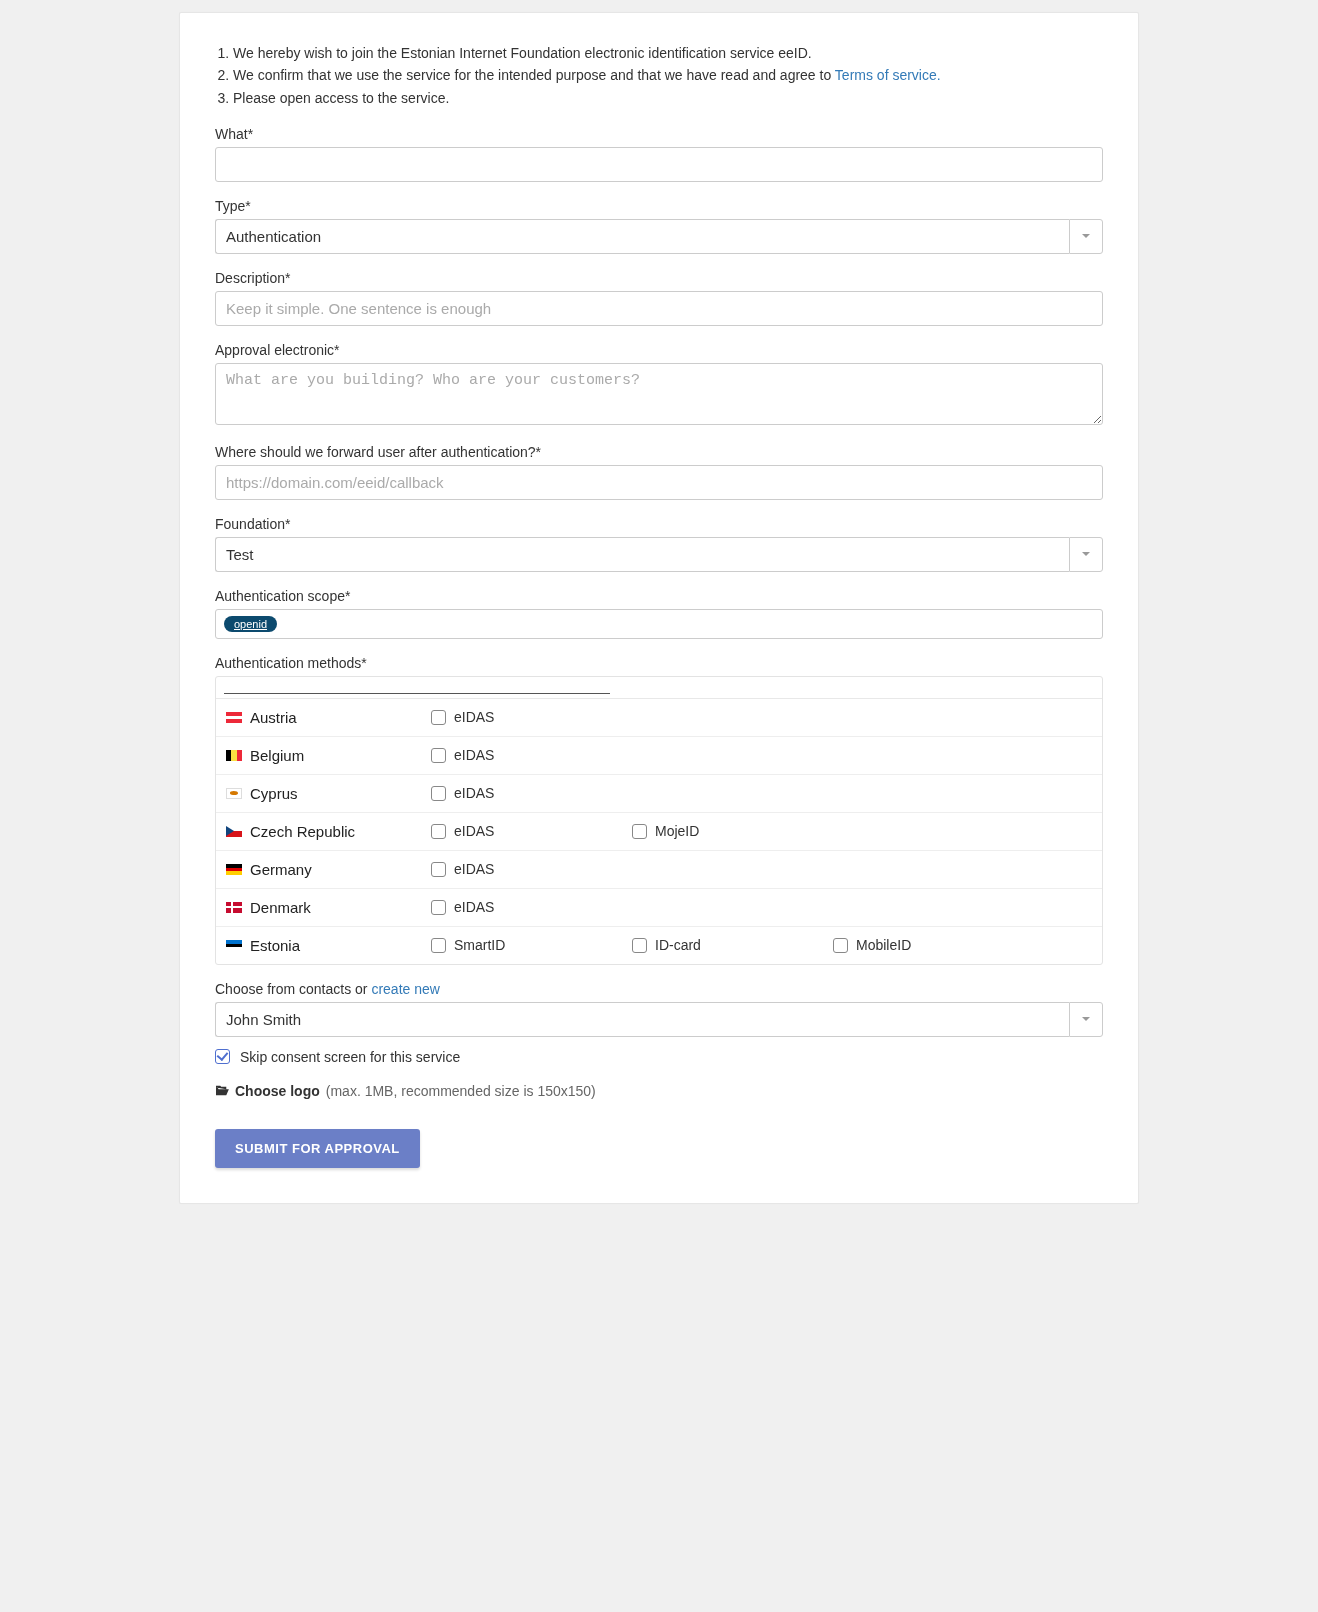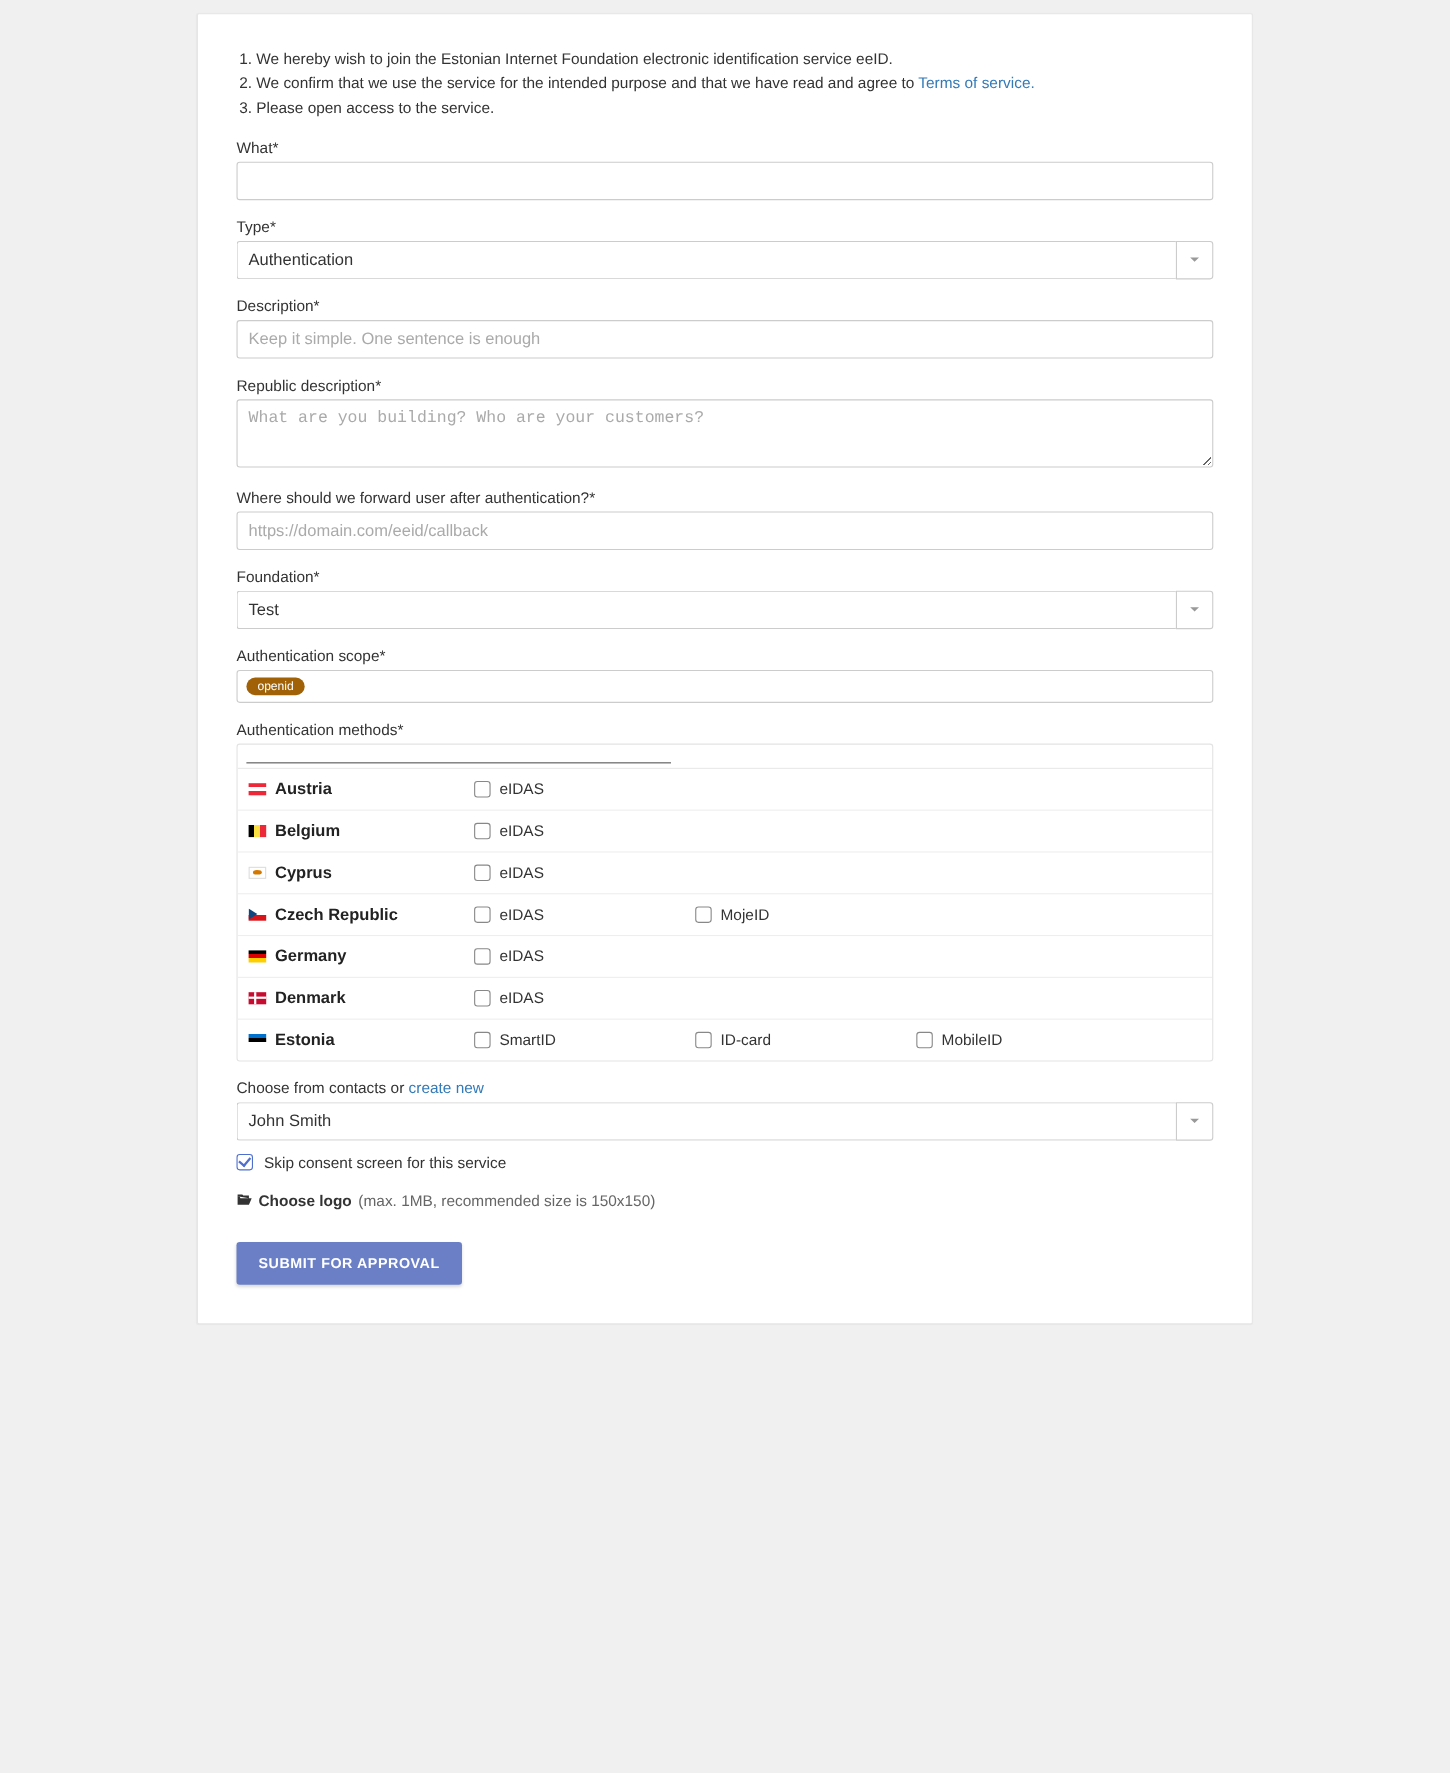--- a/index.html
+++ b/index.html
@@ -69,26 +69,27 @@
     border: 1px solid #ccc;
     border-radius: 3px;
     padding: 5px 8px;
     background: #fff;
     min-height: 30px;
     display: flex;
     align-items: center;
     gap: 6px;
   }
   .pill {
-    background: #a16207;
+    background: #0c4a6e;
     color: #fff;
     font-size: 11px;
     padding: 2px 10px;
     border-radius: 10px;
     display: inline-block;
+    text-decoration: underline;
   }
   .methods-box {
     border: 1px solid #e3e3e3;
     border-radius: 3px;
     background: #fff;
     max-height: 298px;
     overflow: hidden; 
   }
   .methods-header {
     display: flex;
@@ -109,21 +110,21 @@
     border-bottom: 1px solid #eee;
     padding: 10px 10px;
     align-items: center;
   }
   .method-row:last-child { border-bottom: none; }
   .flag {
     width: 16px; height: 11px; display: inline-block;
     border: none;
     flex-shrink: 0;
   }
-  .cname { font-weight: 700; font-size: 15px; color: #222; }
+  .cname { font-weight: 400; font-size: 15px; color: #222; }
   .chk {
     width: 15px; height: 15px;
     border: 1.5px solid #888;
     border-radius: 3px;
     display: inline-block;
     flex-shrink: 0;
     position: relative;
     cursor: pointer;
     background: #fff;
   }
@@ -198,21 +199,21 @@
       </div>
     </div>
   </div>
 
   <div class="field">
     <label class="label">Description*</label>
     <input type="text" class="text-input" placeholder="Keep it simple. One sentence is enough" style="">
   </div>
 
   <div class="field">
-    <label class="label">Republic description*</label>
+    <label class="label">Approval electronic*</label>
     <textarea class="textarea" placeholder="What are you building? Who are your customers?" style=""></textarea>
   </div>
 
   <div class="field">
     <label class="label">Where should we forward user after authentication?*</label>
     <input type="text" class="text-input" placeholder="https://domain.com/eeid/callback" style="">
   </div>
 
   <div class="field">
     <label class="label">Foundation*</label>

